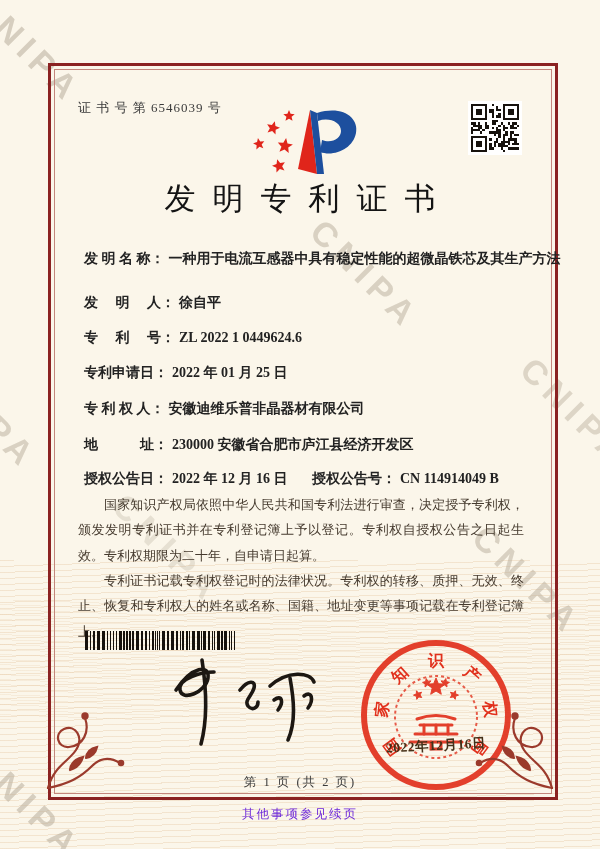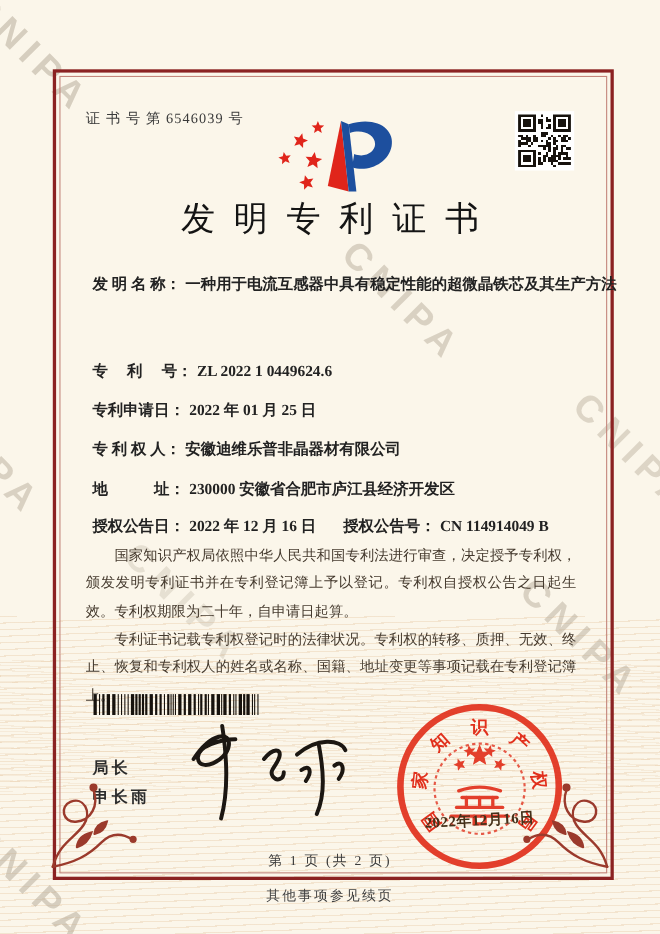--- a/index.html
+++ b/index.html
@@ -67,21 +67,21 @@
   }
   .signature{position:absolute;left:158px;top:648px;}
   .seal{position:absolute;left:358px;top:637px;}
   .sealdate{
     position:absolute;left:358px;top:737px;width:156px;text-align:center;
     font-size:13.5px;font-weight:bold;color:#443019;letter-spacing:.5px;
     transform:rotate(-3deg);
   }
   .flourish{position:absolute;}
   .pagefoot{position:absolute;left:0;right:0;top:774px;text-align:center;font-size:12.5px;color:#3a3a3a;letter-spacing:2px;}
-  .note{position:absolute;left:0;right:0;top:806px;text-align:center;font-size:12.5px;color:#404040;letter-spacing:2px;}
+  .note{position:absolute;left:0;right:0;top:806px;text-align:center;font-size:12.5px;color:#6d28d9;letter-spacing:2px;}
 </style>
 </head>
 <body>
 
 <div class="page">
 
   <div class="guilloche"></div>
   <div class="guilloche2"></div>
 
   <div class="wm" style="left:-8px;top:-14px;opacity:.55">CNIPA</div>
@@ -237,20 +237,23 @@
       <rect x="0" y="14" width="7" height="7" fill="#17120d"></rect>
       <rect x="1" y="15" width="5" height="5" fill="#ffffff"></rect>
       <rect x="2" y="16" width="3" height="3" fill="#17120d"></rect>
     </svg>
 
   <div class="title">发明专利证书</div>
 
   <div class="row" style="top:250px">
     <span class="lbl">发 明 名 称：</span><span class="val" style="font-size:14px">一种用于电流互感器中具有稳定性能的超微晶铁芯及其生产方法</span>
   </div>
+  <div class="row" style="top:294px">
+    <span class="lbl">发　 明　 人：</span><span class="val">徐自平</span>
+  </div>
   <div class="row" style="top:329px">
     <span class="lbl">专　 利　 号：</span><span class="val">ZL 2022 1 0449624.6</span>
   </div>
   <div class="row" style="top:364px">
     <span class="lbl">专利申请日：</span><span class="val">2022 年 01 月 25 日</span>
   </div>
   <div class="row" style="top:400px">
     <span class="lbl">专 利 权 人：</span><span class="val">安徽迪维乐普非晶器材有限公司</span>
   </div>
   <div class="row" style="top:436px">
@@ -307,24 +310,20 @@
       <span style="width: 1px; margin-right: 1px;"></span>
       <span style="width: 1px; margin-right: 2px;"></span>
       <span style="width: 3px; margin-right: 1px;"></span>
       <span style="width: 2px; margin-right: 1px;"></span>
       <span style="width: 3px; margin-right: 2px;"></span>
       <span style="width: 1px; margin-right: 1px;"></span>
       <span style="width: 1px; margin-right: 2px;"></span>
       <span style="width: 1px; margin-right: 2px;"></span>
     </div>
 
-  <div class="officer">
-    <div>局长</div>
-    <div>申长雨</div>
-  </div>
 
   <svg class="signature" width="165" height="108" viewBox="0 0 165 108">
     <g fill="none" stroke="#1c1712" stroke-width="3.6" stroke-linecap="round" stroke-linejoin="round">
       <path d="M18 42 C34 18 52 16 50 30 C48 44 24 54 22 42 C20 30 44 24 56 24"></path>
       <path d="M44 12 C48 38 50 70 43 96"></path>
       <path d="M82 42 C90 32 98 32 96 40 C94 48 86 52 90 58 C94 63 100 60 100 54"></path>
       <path d="M112 38 C130 22 152 24 156 34"></path>
       <path d="M132 30 C136 52 138 74 130 92"></path>
       <path d="M116 52 C124 46 126 54 120 62"></path>
       <path d="M146 48 C154 42 156 52 150 60"></path>

